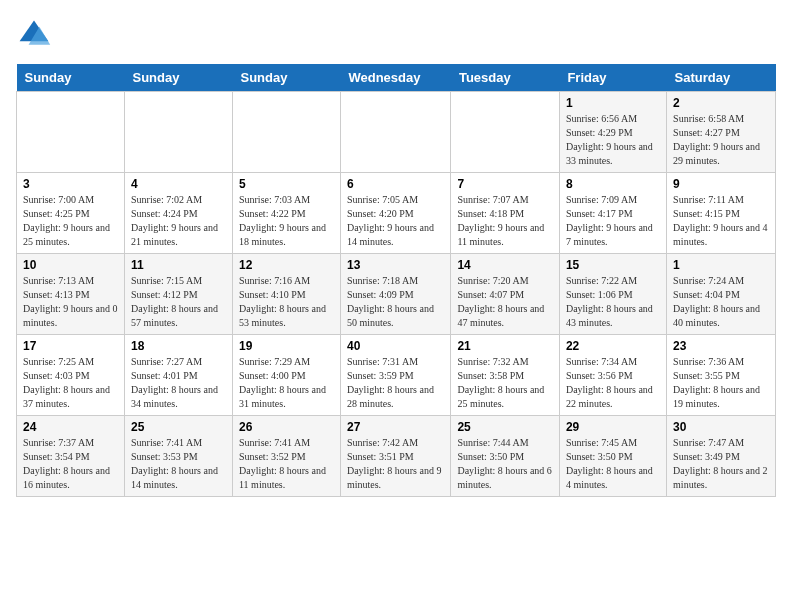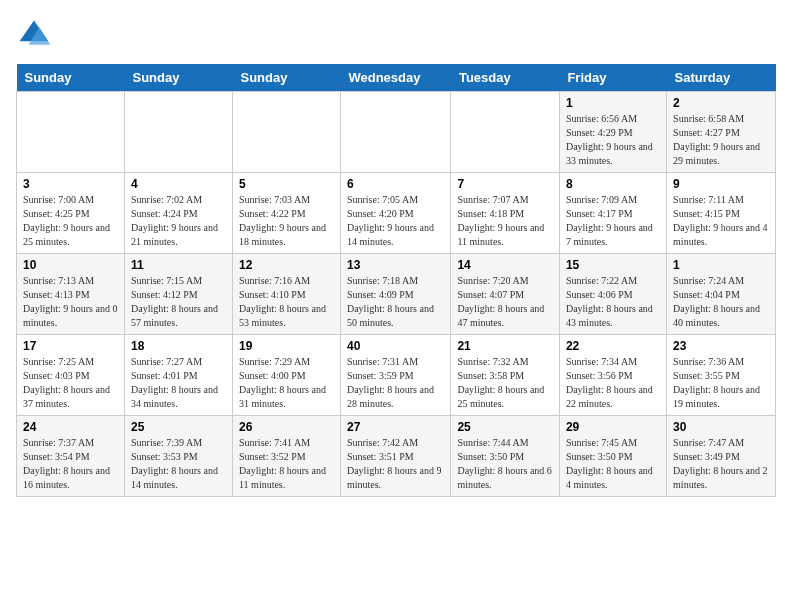--- a/index.html
+++ b/index.html
@@ -196,21 +196,21 @@
         </td>
         <td>
           <span class="day-num">14</span>
           <div class="day-info">Sunrise: 7:20 AM
 Sunset: 4:07 PM
 Daylight: 8 hours and 47 minutes.</div>
         </td>
         <td>
           <span class="day-num">15</span>
           <div class="day-info">Sunrise: 7:22 AM
-Sunset: 4:06 PM
+Sunset: 1:06 PM
 Daylight: 8 hours and 43 minutes.</div>
         </td>
         <td>
           <span class="day-num">1</span>
           <div class="day-info">Sunrise: 7:24 AM
 Sunset: 4:04 PM
 Daylight: 8 hours and 40 minutes.</div>
         </td>
       </tr>
       <tr>
@@ -259,21 +259,21 @@
       </tr>
       <tr>
         <td>
           <span class="day-num">24</span>
           <div class="day-info">Sunrise: 7:37 AM
 Sunset: 3:54 PM
 Daylight: 8 hours and 16 minutes.</div>
         </td>
         <td>
           <span class="day-num">25</span>
-          <div class="day-info">Sunrise: 7:39 AM
+          <div class="day-info">Sunrise: 7:41 AM
 Sunset: 3:53 PM
 Daylight: 8 hours and 14 minutes.</div>
         </td>
         <td>
           <span class="day-num">26</span>
           <div class="day-info">Sunrise: 7:41 AM
 Sunset: 3:52 PM
 Daylight: 8 hours and 11 minutes.</div>
         </td>
         <td>

